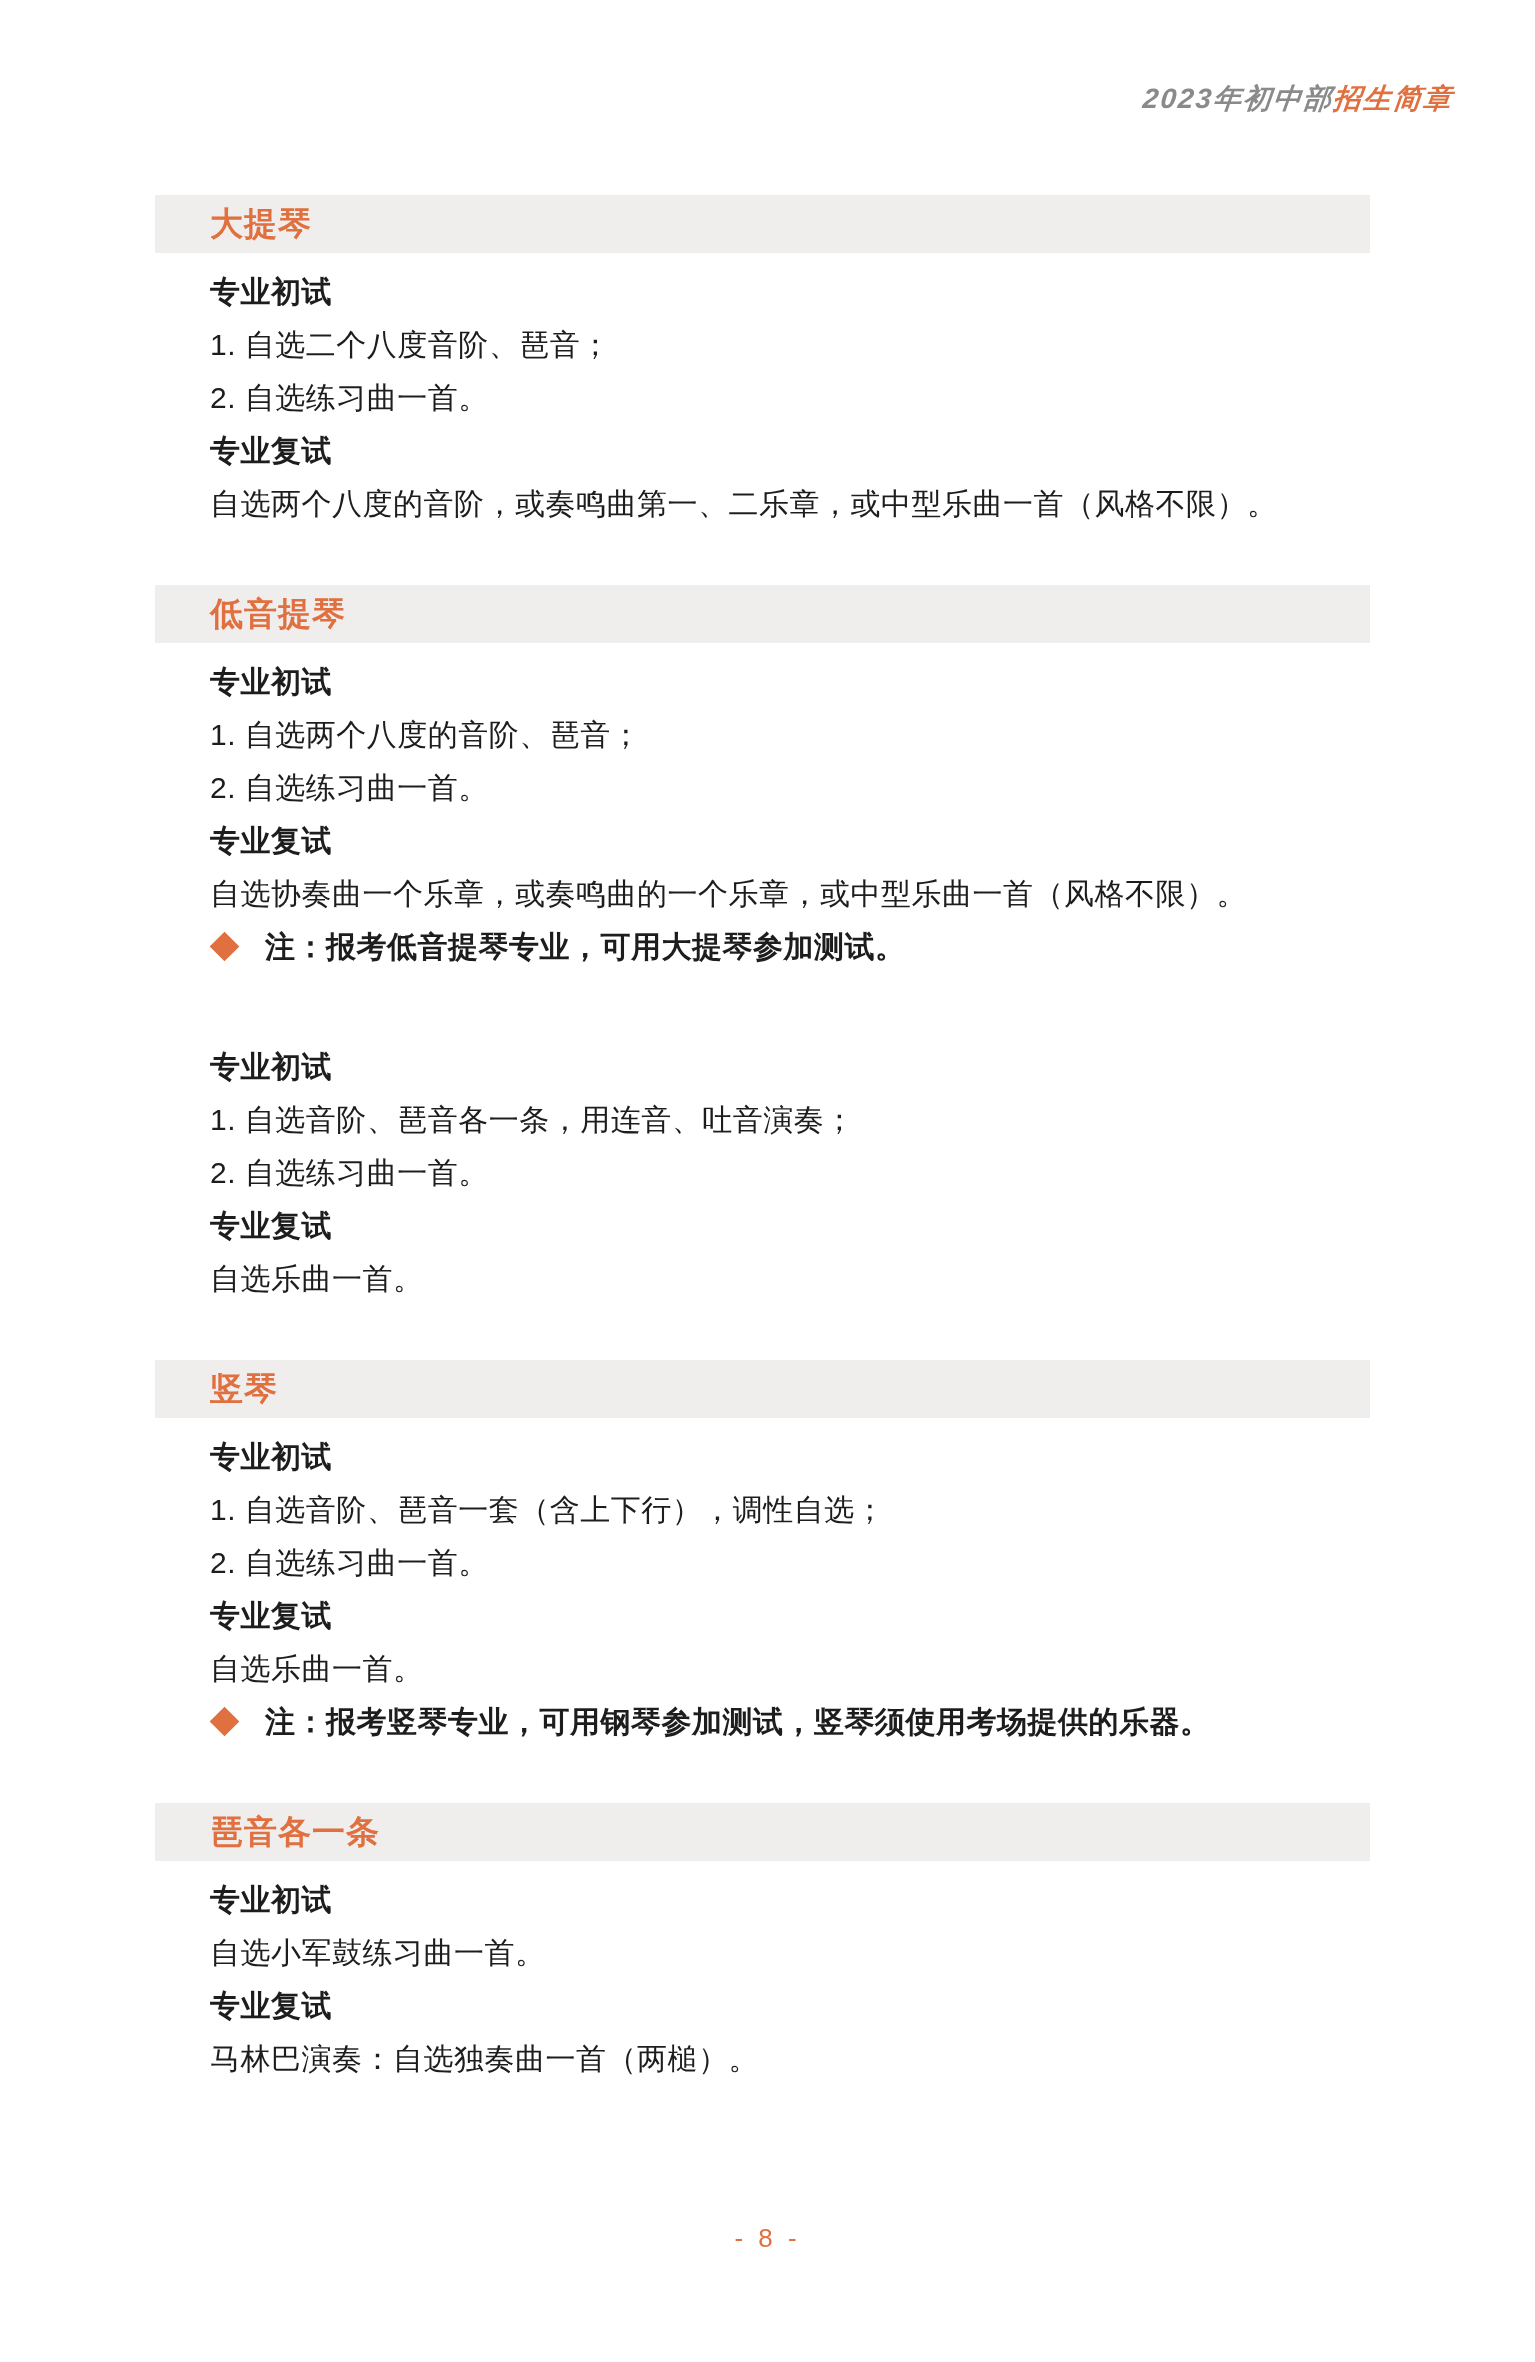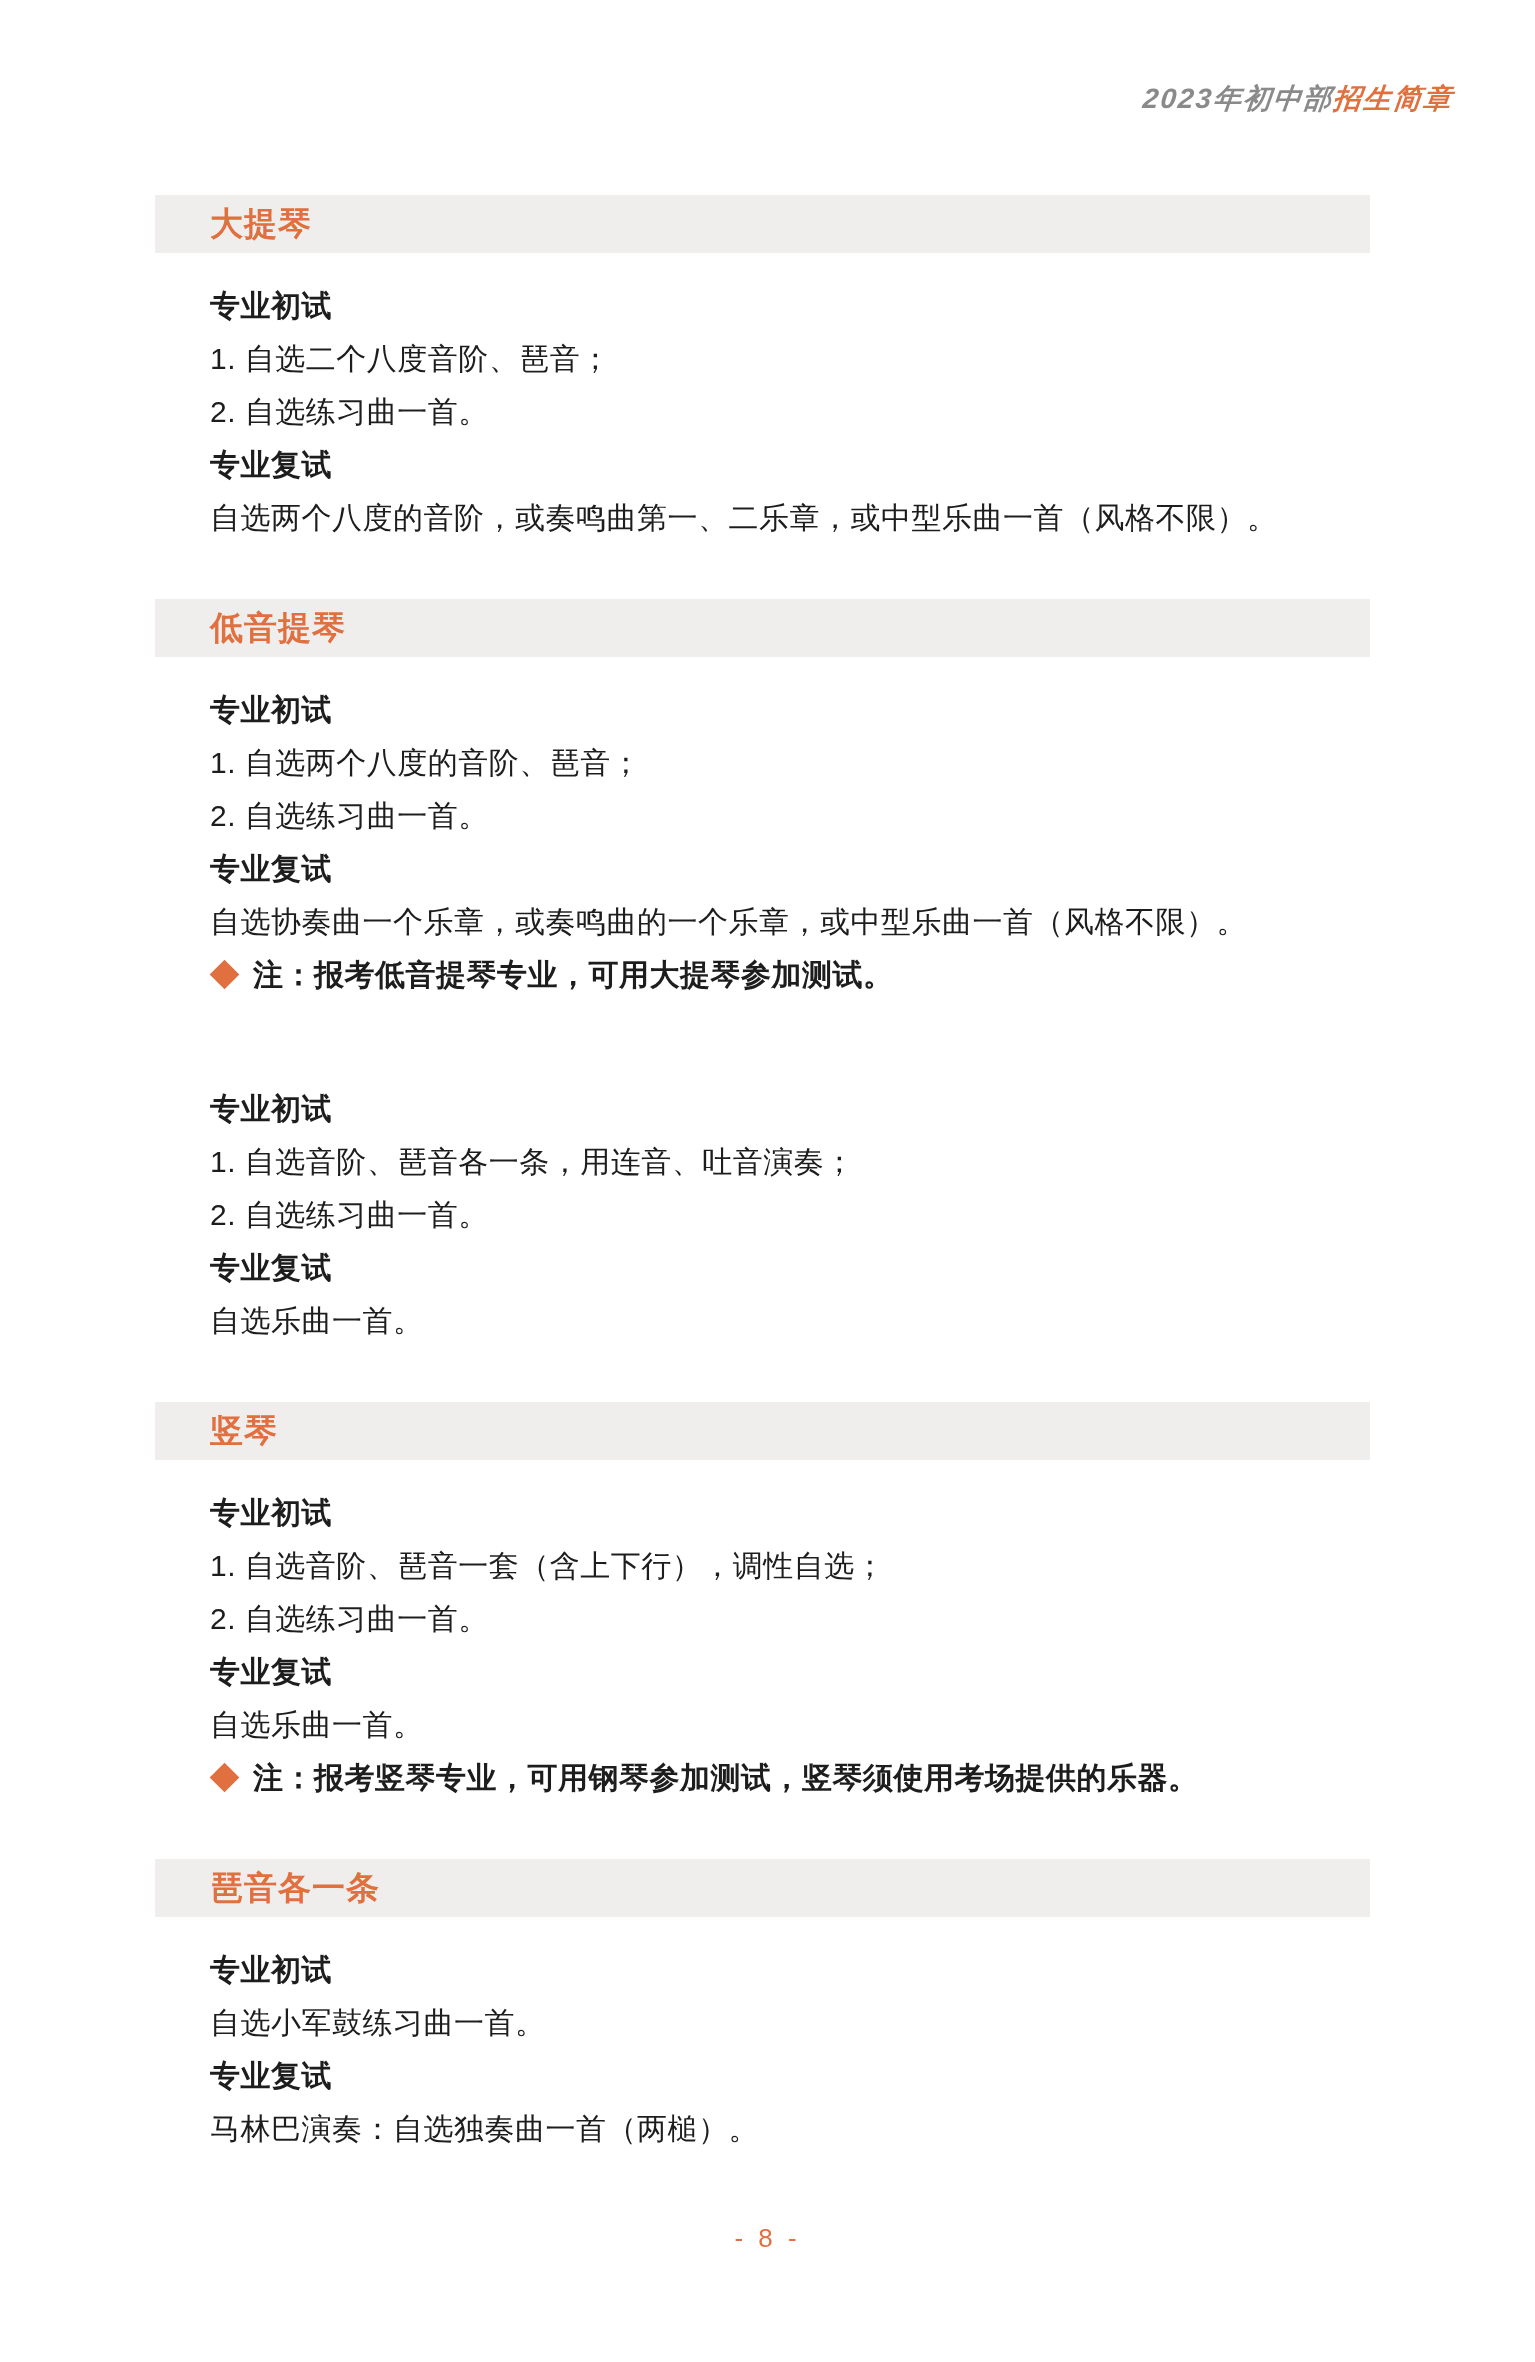--- a/index.html
+++ b/index.html
@@ -34,27 +34,27 @@
     background:var(--band);
     height:58px;
     display:flex;align-items:center;
     padding-left:55px;
   }
   .band-title{
     color:var(--accent);
     font-size:33px;font-weight:bold;
     letter-spacing:1px;
   }
-  .sec-body{padding:26px 0 0 55px;}
+  .sec-body{padding:12px 0 0 55px;}
   .line{
     font-size:30px;line-height:53px;
     letter-spacing:0.5px;
   }
   .sub{font-weight:bold;}
-  .note{font-weight:bold;display:flex;align-items:center;}
+  .note{font-weight:bold;display:flex;align-items:center;gap:12px;}
   .diamond{
     width:21px;height:21px;background:var(--accent);
     transform:rotate(45deg);
     display:inline-block;flex:0 0 auto;
     margin:0 18px 0 4px;
   }
   .page-number{
     position:absolute;left:0;right:0;top:2212px;
     text-align:center;
     color:var(--accent);font-size:26px;line-height:53px;

